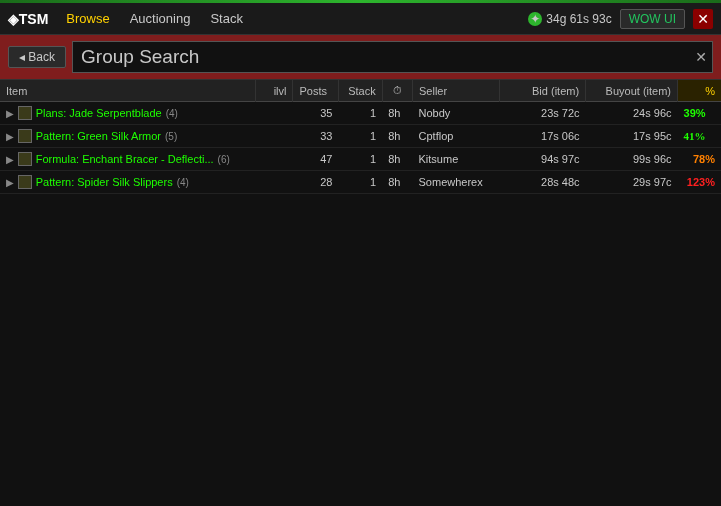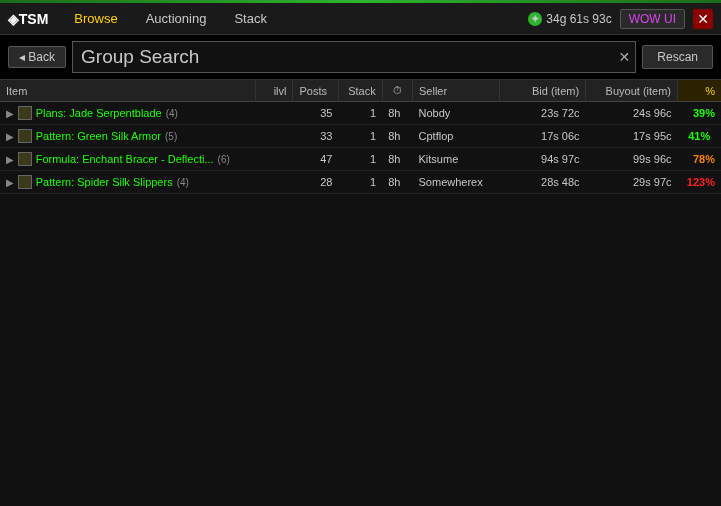--- a/index.html
+++ b/index.html
@@ -28,21 +28,20 @@
       color: #fff;
       font-weight: bold;
       font-size: 14px;
       margin-right: 4px;
     }
     .nav-item {
       color: #c8c8c8;
       cursor: pointer;
       padding: 2px 6px;
       font-size: 13px;
-      margin-left: 8px;
     }
     .nav-item.active {
       color: #ffd100;
     }
 
     #header-right {
       margin-left: auto;
       display: flex;
       align-items: center;
       gap: 8px;
@@ -59,21 +58,21 @@
       height: 14px;
       background: #2db52d;
       border-radius: 50%;
       display: inline-flex;
       align-items: center;
       justify-content: center;
     }
     #wow-ui-btn {
       background: #2a2a2a;
       border: 1px solid #555;
-      color: #d946ef;
+      color: #22c55e;
       padding: 2px 8px;
       cursor: pointer;
       font-size: 12px;
       border-radius: 2px;
     }
     #close-btn {
       background: #8b0000;
       border: none;
       color: #fff;
       width: 20px;
@@ -85,21 +84,21 @@
       justify-content: center;
       border-radius: 2px;
     }
 
     
     #searchbar {
       display: flex;
       align-items: center;
       padding: 6px 8px;
       gap: 6px;
-      background: #000000;
+      background: #7f1d1d;
       border-bottom: 1px solid #333;
     }
     #back-btn {
       background: #2a2a2a;
       border: 1px solid #555;
       color: #c8c8c8;
       padding: 3px 10px;
       cursor: pointer;
       font-size: 12px;
       border-radius: 2px;
@@ -255,21 +254,20 @@
     <button id="close-btn">✕</button>
   </div>
 </div>
 
 <div id="searchbar">
   <button id="back-btn">◂ Back</button>
   <div id="search-input-wrap">
     <input id="search-input" type="text" value="Group Search" style="">
     <span id="search-clear">✕</span>
   </div>
-  <button id="rescan-btn">Rescan</button>
 </div>
 
 <div id="main-wrap">
   <div id="table-container">
     <table>
       <thead>
         <tr>
           <th style="width:220px;">
             <span>Item</span>
           </th>
@@ -309,39 +307,39 @@
                 <span class="item-count"> (4)</span>
               </div>
             </td>
             <td class="col-num"></td>
             <td class="col-num">35</td>
             <td class="col-num">1</td>
             <td class="col-time">8h</td>
             <td class="col-seller">Nobdy</td>
             <td class="col-bid" style="text-align: right;">23s 72c</td>
             <td class="col-buyout" style="text-align: right;">24s 96c</td>
-            <td class="col-pct-val pct-green" style="text-align: right;">39%</td>
+            <td class="col-pct-val pct-green" style="text-align: left;">39%</td>
           </tr>
           <tr>
             <td style="min-width: 220px;">
               <div class="td-item">
                 <span class="expand-arrow">▶</span>
                 <span class="item-icon"></span>
                 <span class="item-name-green">Pattern: Green Silk Armor</span>
                 <span class="item-count"> (5)</span>
               </div>
             </td>
             <td class="col-num"></td>
             <td class="col-num">33</td>
             <td class="col-num">1</td>
             <td class="col-time">8h</td>
             <td class="col-seller">Cptflop</td>
             <td class="col-bid" style="text-align: right;">17s 06c</td>
             <td class="col-buyout" style="text-align: right;">17s 95c</td>
-            <td class="col-pct-val pct-green" style="text-align: center;">41%</td>
+            <td class="col-pct-val pct-green" style="text-align: left; font-family: Liberation Serif, serif;">41%</td>
           </tr>
           <tr>
             <td style="min-width: 220px;">
               <div class="td-item">
                 <span class="expand-arrow">▶</span>
                 <span class="item-icon"></span>
                 <span class="item-name-green">Formula: Enchant Bracer - Deflecti...</span>
                 <span class="item-count"> (6)</span>
               </div>
             </td>

